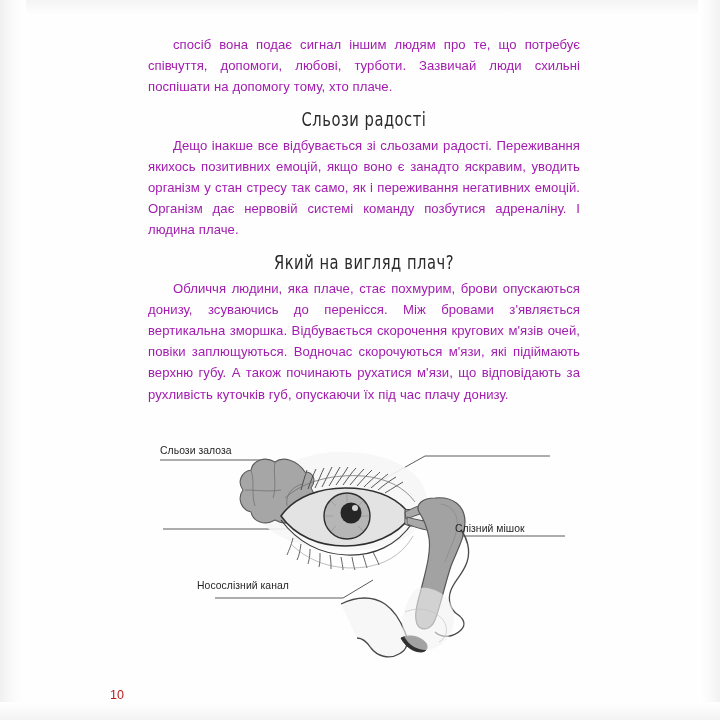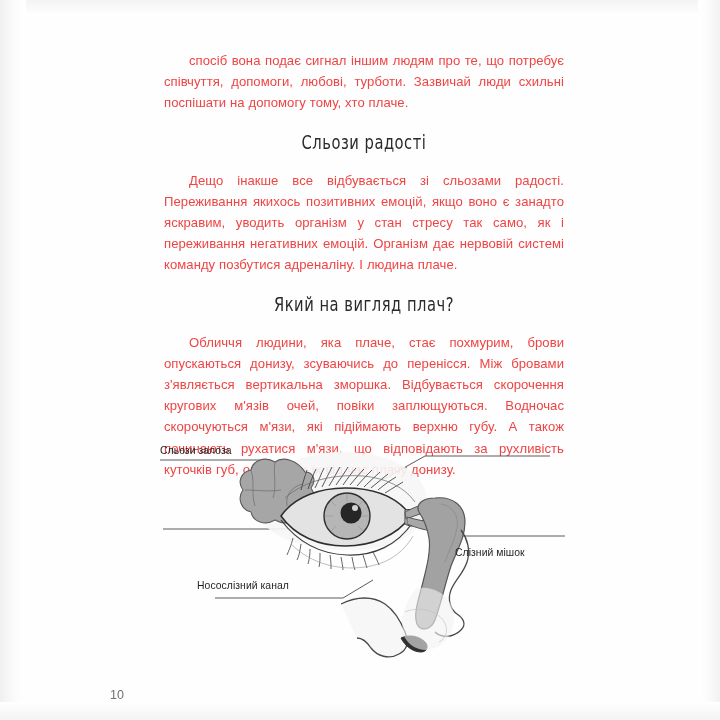--- a/index.html
+++ b/index.html
@@ -50,26 +50,26 @@
   }
 
   .content {
     position: absolute;
     left: 148px;
     top: 34px;
     width: 432px;
   }
 
   p.body-par {
-    margin: 16px;
+    margin: 0;
     font-size: 13.1px;
     line-height: 21.2px;
     text-align: justify;
     text-indent: 25px;
-    color: #ef4444;
+    color: #a21caf;
     letter-spacing: 0.05px;
     word-spacing: 0.2px;
   }
 
   h2.section-title {
     margin: 9px 0 4px 0;
     text-align: center;
     font-size: 19px;
     line-height: 24px;
     font-weight: 400;
@@ -95,29 +95,29 @@
     position: absolute;
     font-size: 10.4px;
     line-height: 13.2px;
     color: #1f1f1f;
     white-space: pre-line;
     letter-spacing: 0.05px;
   }
   .lbl-gland       { left: 55px;  top: 46px;  text-align: left; }
   .lbl-canaliculi  { left: 315px; top: 30px;  text-align: center; width: 130px; }
   .lbl-puncta      { left: 58px;  top: 102px; text-align: right; width: 122px; }
-  .lbl-sac         { left: 350px; top: 124px; text-align: center; margin-top: 24px; }
+  .lbl-sac         { left: 350px; top: 124px; text-align: center; }
   .lbl-duct        { left: 92px; top: 181px; text-align: center; }
 
   .page-number {
     position: absolute;
     left: 110px;
     top: 688px;
     font-size: 12.5px;
-    color: #737373;
+    color: #b91c1c;
   }
 </style>
 </head>
 <body>
 
 <div class="page">
 
   <div class="scan-shade-top"></div>
   <div class="scan-shade-left"></div>
   <div class="scan-shade-right"></div>

